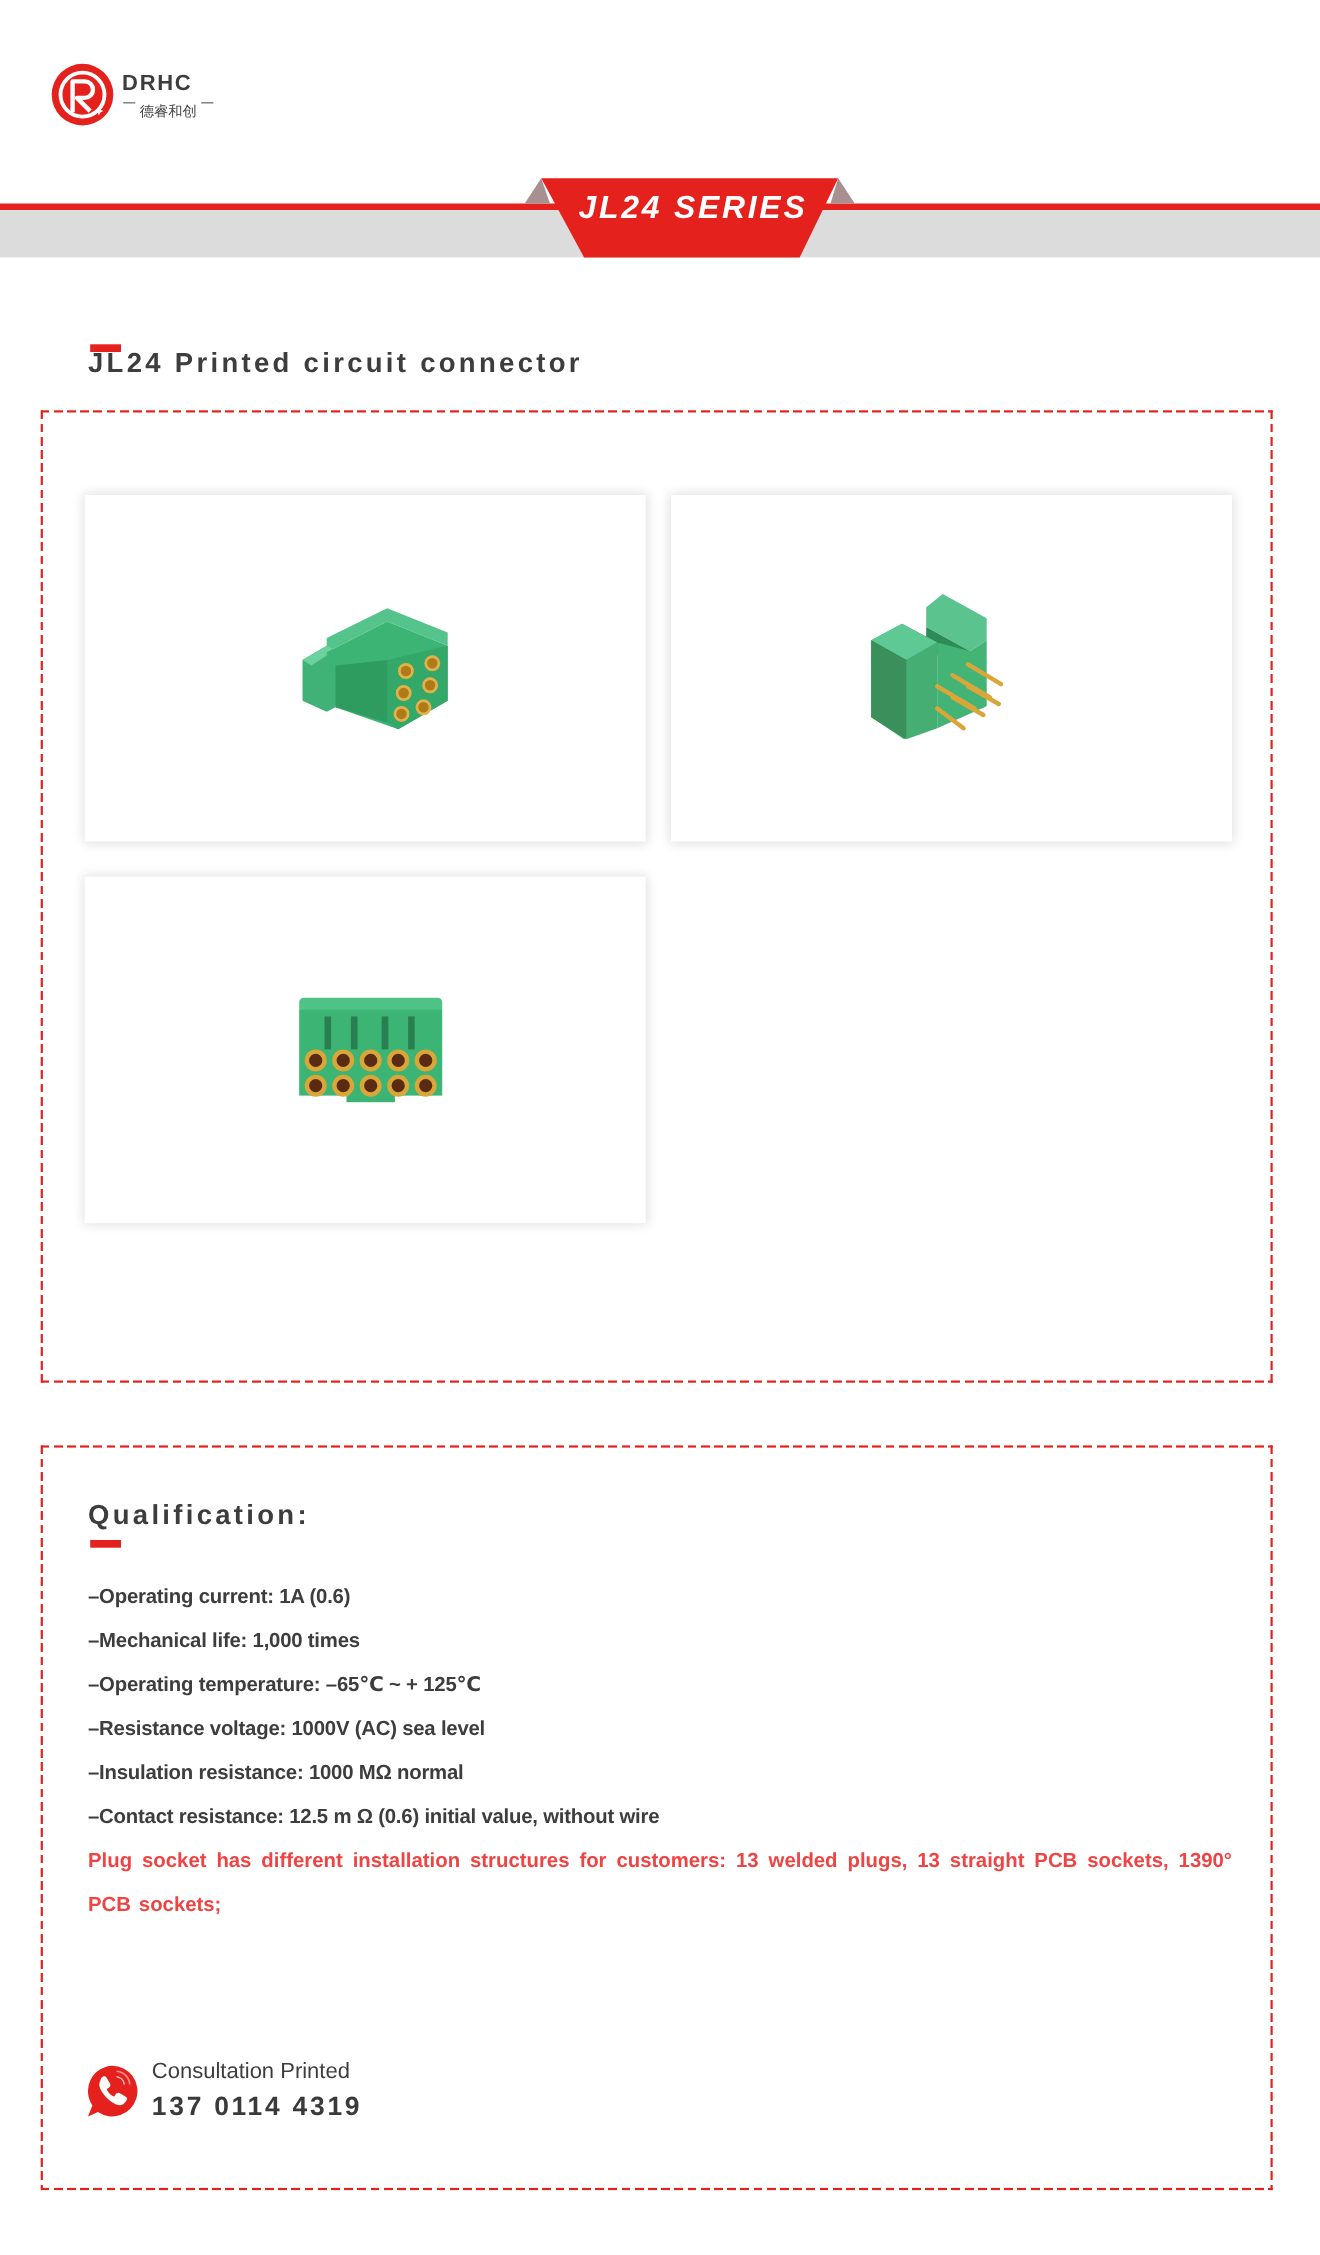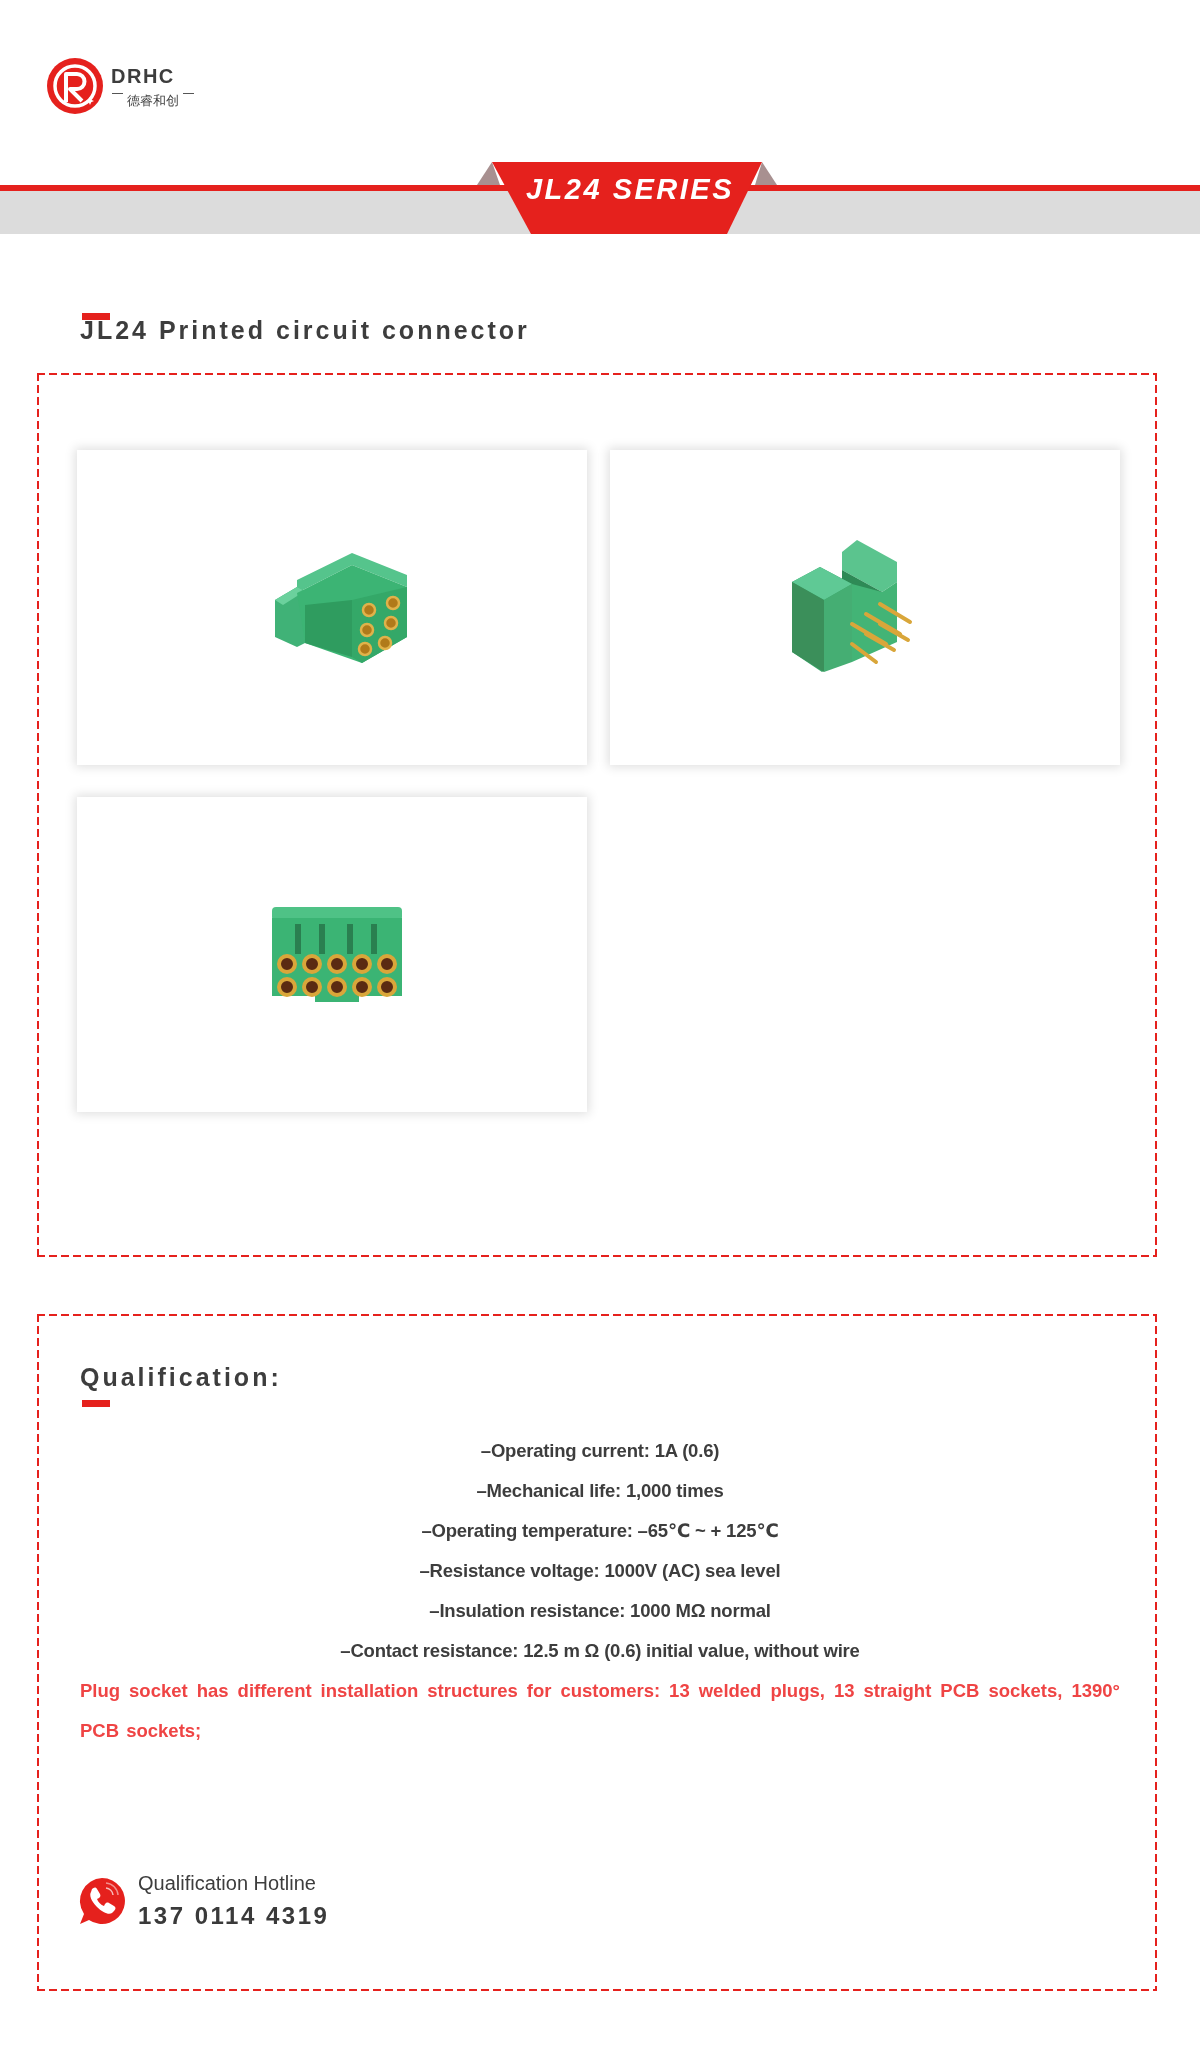--- a/index.html
+++ b/index.html
@@ -36,21 +36,21 @@
     background-repeat: no-repeat;
   }
 
   
   .card { position: absolute; width: 510px; height: 315px; background: #ffffff;
     box-shadow: 0 0 10px 2px rgba(0,0,0,0.13); }
   .card svg { position: absolute; }
 
   
   .spec-list { position: absolute; left: 80px; top: 1431px; width: 1040px; }
-  .spec-line { font-size: 18.5px; font-weight: bold; color: #3d3d3d; line-height: 40px; white-space: nowrap; letter-spacing: -0.2px; text-align: center; }
+  .spec-line { font-size: 18.5px; font-weight: bold; color: #3d3d3d; line-height: 40px; white-space: nowrap; letter-spacing: -0.2px; }
   .spec-justify { font-size: 18.5px; font-weight: bold; color: #ef4444; line-height: 40px; text-align: justify; text-align-last: left; word-spacing: 2px; }
 
   
   .hotline { position: absolute; left: 77px; top: 1872px; width: 320px; height: 60px; }
   .hotline-icon { position: absolute; left: 0; top: 4px; width: 50px; height: 50px; }
   .hotline-label { position: absolute; left: 61px; top: 0; font-size: 20px; color: #3d3d3d; line-height: 22px; white-space: nowrap; }
   .hotline-number { position: absolute; left: 61px; top: 31px; font-size: 24px; font-weight: bold; color: #3a3a3a; letter-spacing: 2.5px; line-height: 26px; white-space: nowrap; }
 </style>
 </head>
 <body>
@@ -176,15 +176,15 @@
   <div class="spec-justify">Plug socket has different installation structures for customers: 13 welded plugs, 13 straight PCB sockets, 1390°  PCB sockets;</div>
 </div>
 
 <div class="hotline">
   <svg class="hotline-icon" viewBox="0 0 50 50" width="50" height="50">
     <path d="M25 2 a23 23 0 1 1 -13 42 L3 48 L7 38 A23 23 0 0 1 25 2z" fill="#e5211d"></path>
     <path d="M15 13 c2 -2 4 -2 5 0 l3 5 c1 2 0 3 -1 4 l-2 1 c1 3 4 6 7 7 l1 -2 c1 -1 2 -2 4 -1 l5 3 c2 1 2 3 0 5 l-2 2 c-3 2 -9 0 -15 -6 s-8 -12 -6 -15z" fill="#ffffff"></path>
     <path d="M29 12 a8 8 0 0 1 7 7" fill="none" stroke="#ffffff" stroke-width="1.5" opacity="0.7"></path>
     <path d="M29 7 a13 13 0 0 1 12 12" fill="none" stroke="#ffffff" stroke-width="1.5" opacity="0.5"></path>
   </svg>
-  <div class="hotline-label">Qualification Hotline</div>
+  <div class="hotline-label">Consultation Printed</div>
   <div class="hotline-number">137 0114 4319</div>
 </div>
 
 </body></html>

